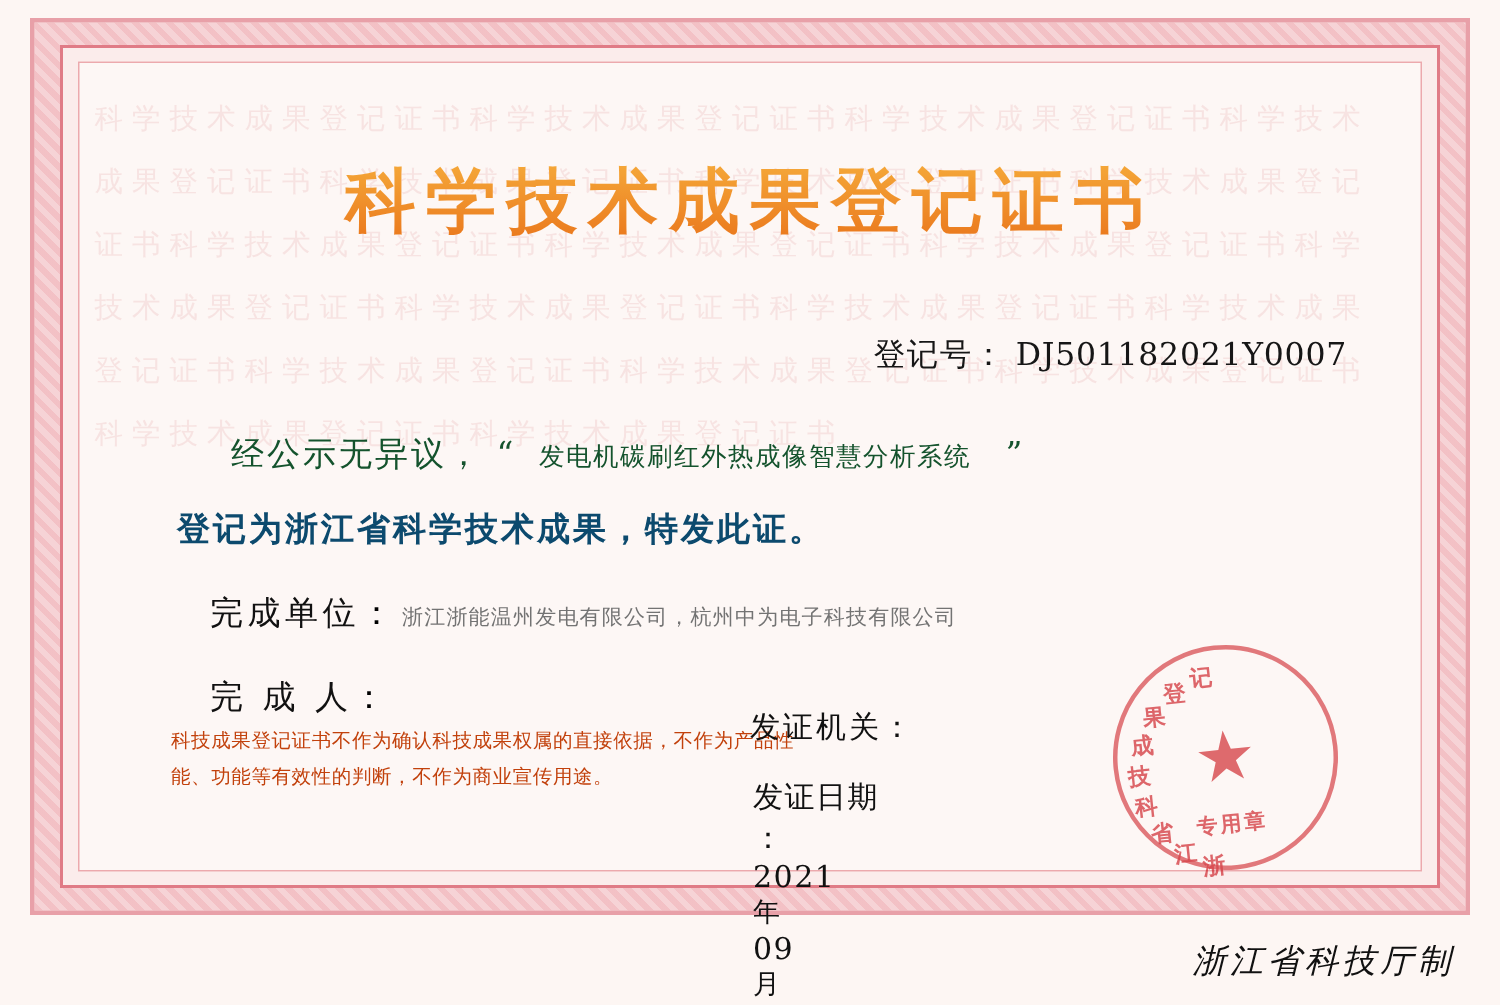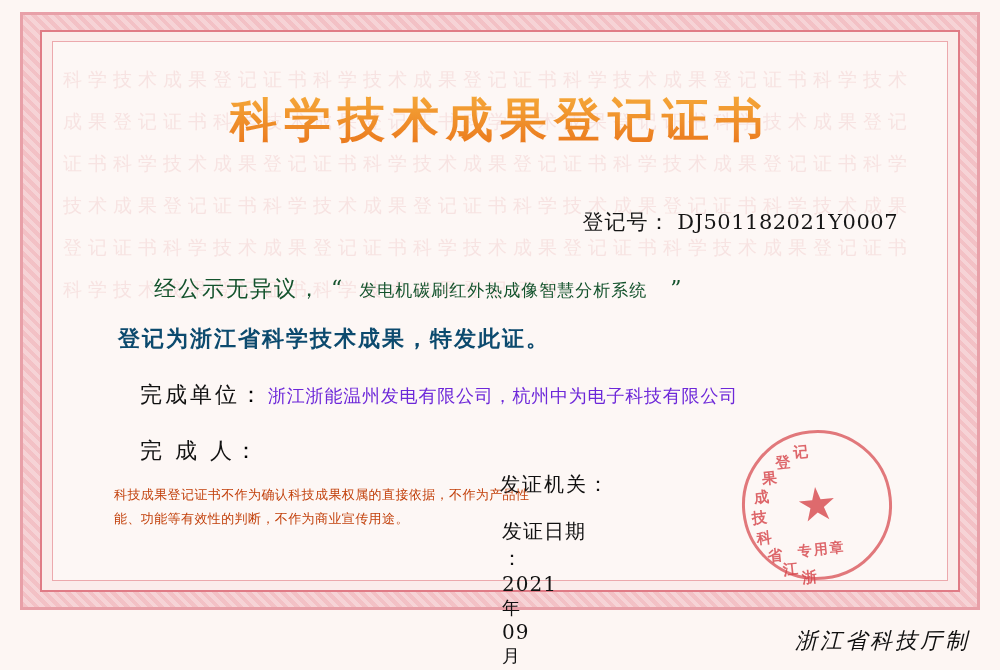--- a/index.html
+++ b/index.html
@@ -56,21 +56,21 @@
     padding: 16px 10px;
     white-space: pre-wrap;
     word-break: break-all;
     pointer-events: none;
     font-family: "DejaVu Serif", "Liberation Serif", serif;
   }
   .content {
     position: absolute;
     left: 52px; top: 41px; right: 52px; bottom: 89px;
     box-sizing: border-box;
-    padding: 24px 40px 0 40px;
+    padding: 38px 40px 0 40px;
   }
   .title {
     text-align: center;
     font-size: 47px;
     font-weight: bold;
     letter-spacing: 7px;
     color: #f08a1d;
     background: linear-gradient(#f6ad3c, #e9731a);
     -webkit-background-clip: text;
     background-clip: text;
@@ -122,22 +122,22 @@
     font-size: 22px;
     letter-spacing: 3px;
     color: #111;
     white-space: nowrap;
   }
   .field-colon {
     font-size: 22px;
     margin-right: 6px;
   }
   .field-value {
-    font-size: 18px;
-    color: #6d28d9;
+    font-size: 14px;
+    color: #737373;
     letter-spacing: 0.8px;
     line-height: 1.4;
   }
   .bottom {
     position: absolute;
     left: 52px; right: 52px; bottom: 89px;
     height: 150px;
   }
   .disclaimer {
     position: absolute;

